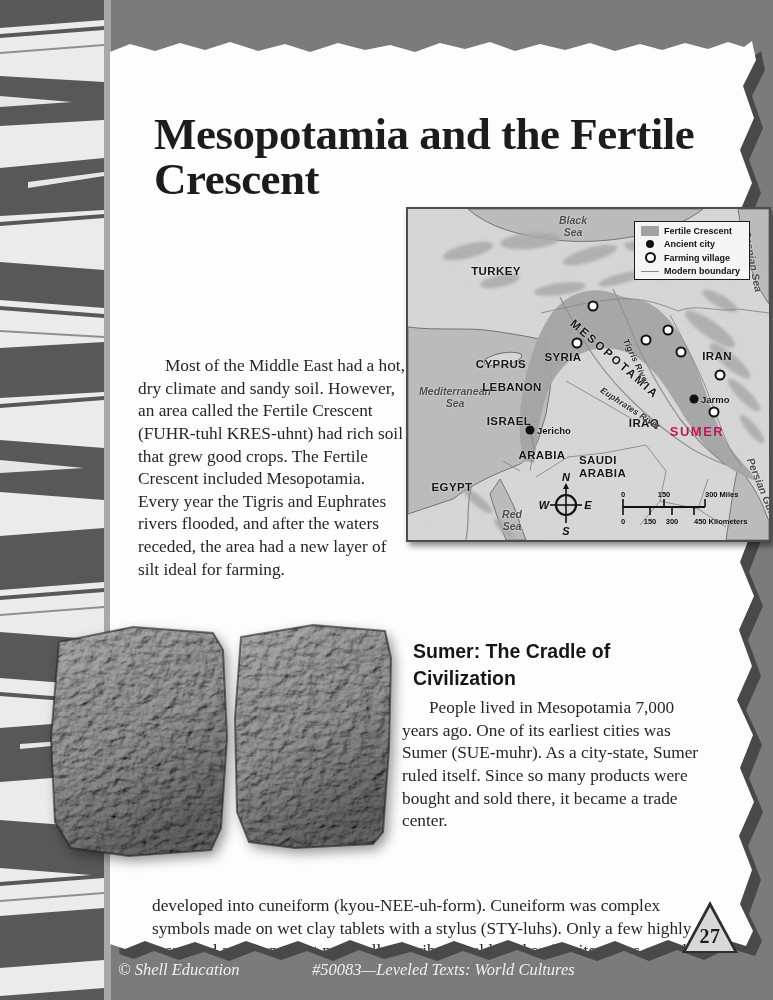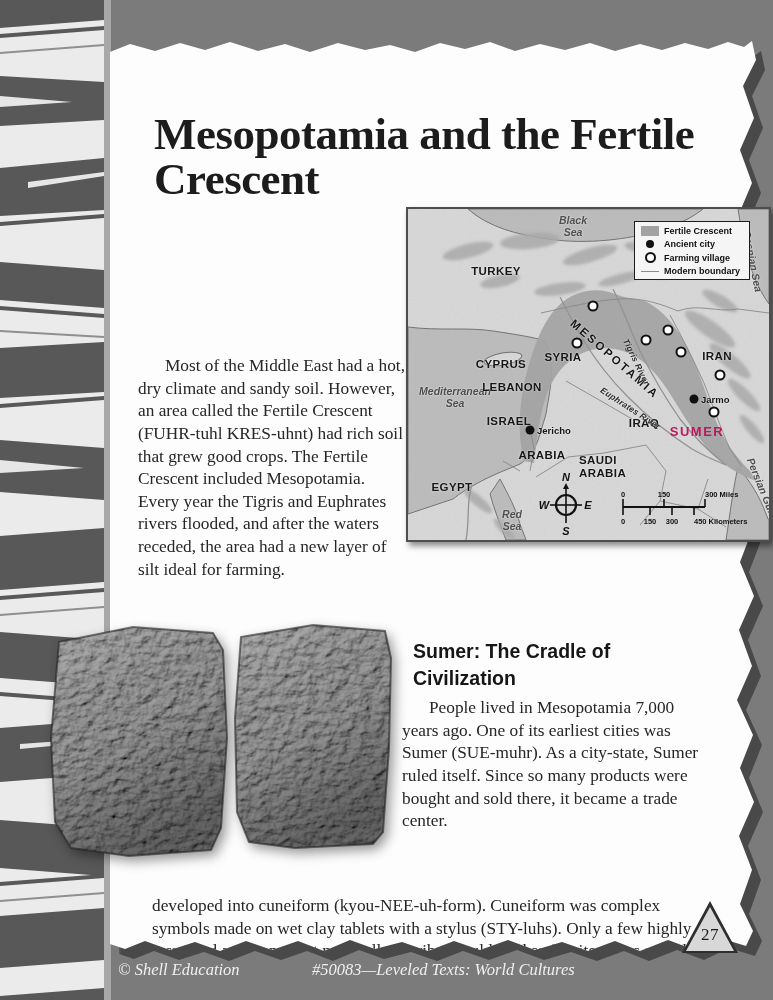--- a/index.html
+++ b/index.html
@@ -68,22 +68,22 @@
   .city{position:absolute;width:9px;height:9px;border-radius:50%;background:#101010;
     transform:translate(-50%,-50%);}
   
   #tablets{position:absolute;left:45px;top:618px;width:352px;height:248px;z-index:6;
     filter:drop-shadow(4px 5px 6px rgba(0,0,0,.4));}
   
   #pagenum-tri{position:absolute;left:682px;top:901px;width:56px;height:52px;z-index:7;}
   .tri{position:absolute;clip-path:polygon(50% 0,100% 100%,0 100%);}
   .tri-outer{left:0;top:0;width:56px;height:52px;background:#2e2e2e;}
   .tri-inner{left:4px;top:6px;width:48px;height:44px;background:#d8d8d8;}
-  #pagenum{position:absolute;left:0;top:24px;width:56px;text-align:center;font-size:17px;
-    font-weight:normal;color:#1d1d1d;letter-spacing:.5px;}
+  #pagenum{position:absolute;left:0;top:24px;width:56px;text-align:center;font-size:20px;
+    font-weight:bold;color:#1d1d1d;letter-spacing:.5px;}
   
   .footer-text{position:absolute;color:#efefef;font-style:italic;font-size:16.5px;z-index:4;}
   #footer-left{left:118px;top:960px;font-style:italic;}
   #footer-right{left:312px;top:960px;width:380px;text-align:left;}
   
   .map-mini-svg text{font-family:"Liberation Sans",sans-serif;}
 </style>
 </head>
 <body>
 

